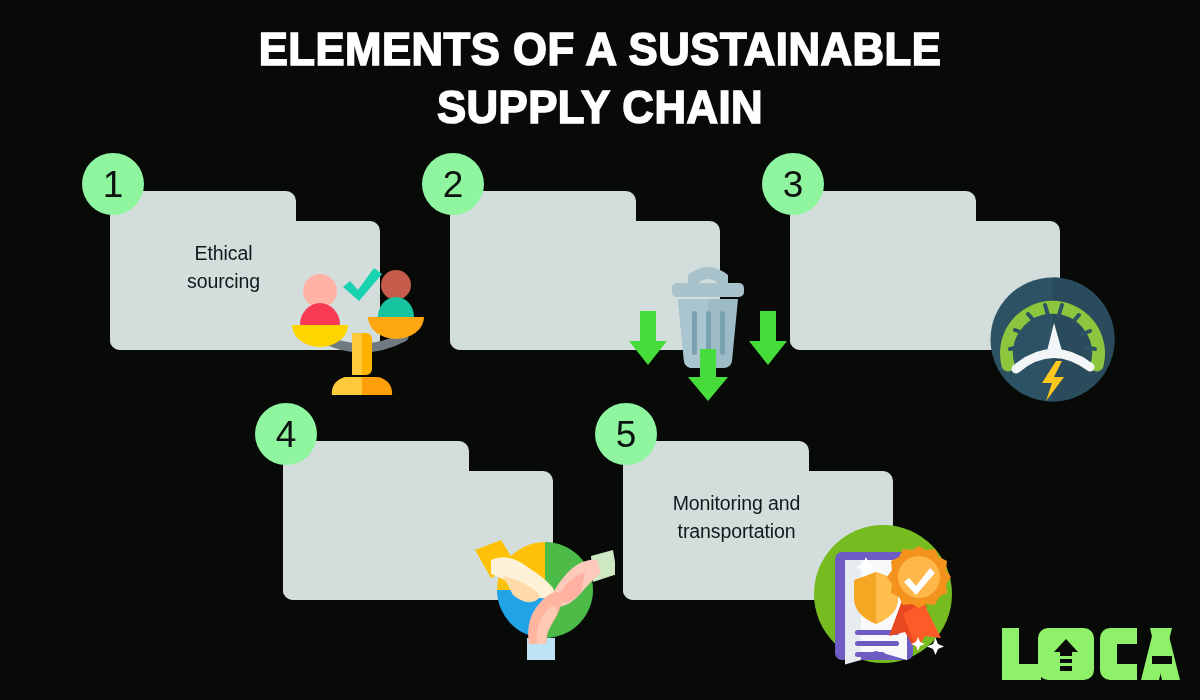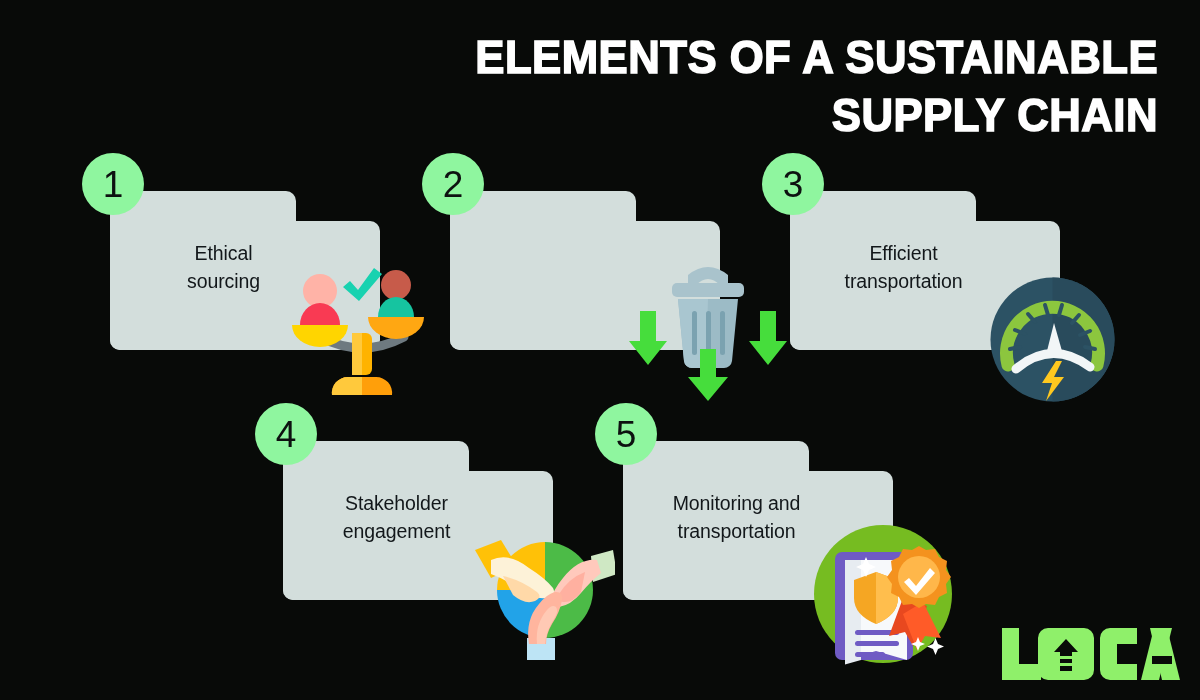--- a/index.html
+++ b/index.html
@@ -16,24 +16,24 @@
   #infographic {
     position: relative;
     width: 1200px;
     height: 700px;
     background: #080a08;
   }
 
   
   .title-block {
     position: absolute;
-    top: 28px;
+    top: 20px;
     left: 0;
     width: 1200px;
-    text-align: right;
+    text-align: center;
   }
   .title-line {
     color: #ffffff;
     font-family: "Liberation Sans Narrow", "Liberation Sans", sans-serif;
     font-weight: 700;
     font-size: 47px;
     line-height: 58px;
     letter-spacing: 0.5px;
     text-transform: uppercase;
     transform: scaleX(0.93);
@@ -191,22 +191,20 @@
       <path d="M134 58 h16 v30 h11 l-19 24 l-19 -24 h11 Z" fill="#46dd3c"></path>
 
       <path d="M74 96 h16 v28 h12 l-20 24 l-20 -24 h12 Z" fill="#46dd3c"></path>
     </svg>
   </div>
 
   <div class="card" id="card-3">
     <div class="card-tab"></div>
     <div class="card-body"></div>
     <div class="badge">3</div>
-    <div class="card-label">Efficient
-transportation</div>
 
     <svg class="card-icon" id="icon-3" viewBox="0 0 125 125">
       <circle cx="62.5" cy="62.5" r="62" fill="#2c5264"></circle>
       <path d="M62.5 0.5 a62 62 0 0 1 0 124 Z" fill="#294b5c"></path>
 
       <path d="M18 88 A46 46 0 1 1 107 88" stroke="#8cc63e" stroke-width="13" fill="none" stroke-linecap="round"></path>
 
       <g stroke="#2c5264" stroke-width="4" stroke-linecap="round">
         <line x1="20" y1="72" x2="30" y2="70"></line>
         <line x1="25" y1="53" x2="35" y2="57"></line>
@@ -222,22 +220,20 @@
       <path d="M64 46 L72 74 L56 78 Z" fill="#f2f6f7"></path>
 
       <path d="M66 84 l-14 22 h10 l-6 18 l18 -24 h-10 l8 -16 Z" fill="#ffc81f"></path>
     </svg>
   </div>
 
   <div class="card" id="card-4">
     <div class="card-tab"></div>
     <div class="card-body"></div>
     <div class="badge">4</div>
-    <div class="card-label">Stakeholder
-engagement</div>
 
     <svg class="card-icon" id="icon-4" viewBox="0 0 140 145">
 
       <path d="M70 22 a48 48 0 0 1 48 48 h-48 Z" fill="#4cbb47"></path>
       <path d="M70 22 a48 48 0 0 0 -48 48 h48 Z" fill="#ffc107"></path>
       <path d="M22 70 a48 48 0 0 0 48 48 v-48 Z" fill="#22a3e8"></path>
       <path d="M118 70 a48 48 0 0 1 -48 48 v-48 Z" fill="#4cbb47"></path>
 
       <path d="M0 30 l26 -10 l16 26 l-26 12 Z" fill="#ffc107"></path>
       <path d="M16 40 q18 -8 38 8 q16 10 24 20 q4 8 -6 10 q-12 2 -26 -8 q-14 -10 -30 -16 Z" fill="#fdf2d8"></path>

